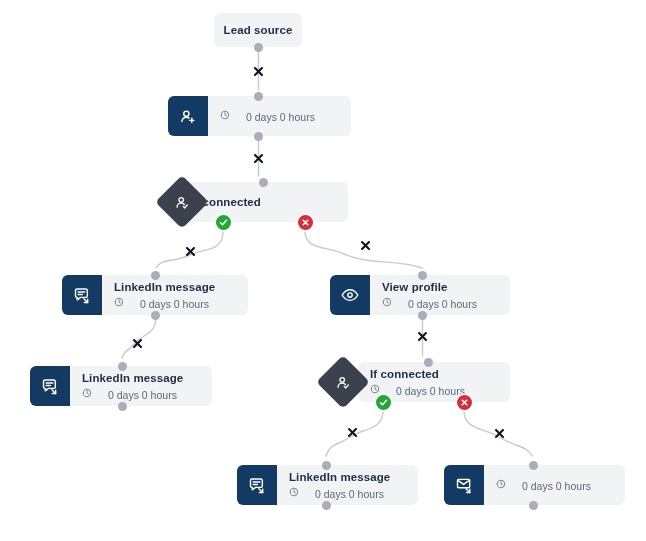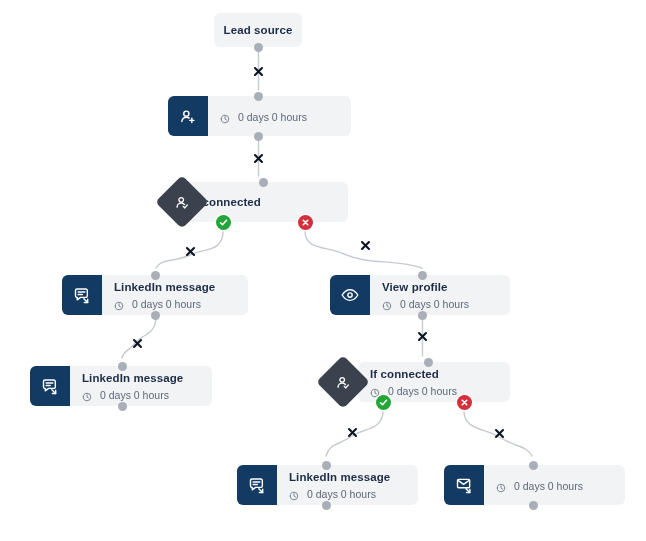--- a/index.html
+++ b/index.html
@@ -56,22 +56,22 @@
   .node .title {
     font-size: 11.5px;
     font-weight: bold;
     color: #1d2c46;
     line-height: 15px;
     letter-spacing: 0.1px;
     white-space: nowrap;
   }
   .node .meta {
     display: flex;
-    align-items: flex-end;
-    gap: 8px;
+    align-items: flex-start;
+    gap: 16px;
     font-size: 10.5px;
     color: #5d6778;
     line-height: 14px;
     margin-top: 2px;
     white-space: nowrap;
   }
   .node .meta .clock {
     display: inline-flex;
     width: 10px;
     height: 10px;

